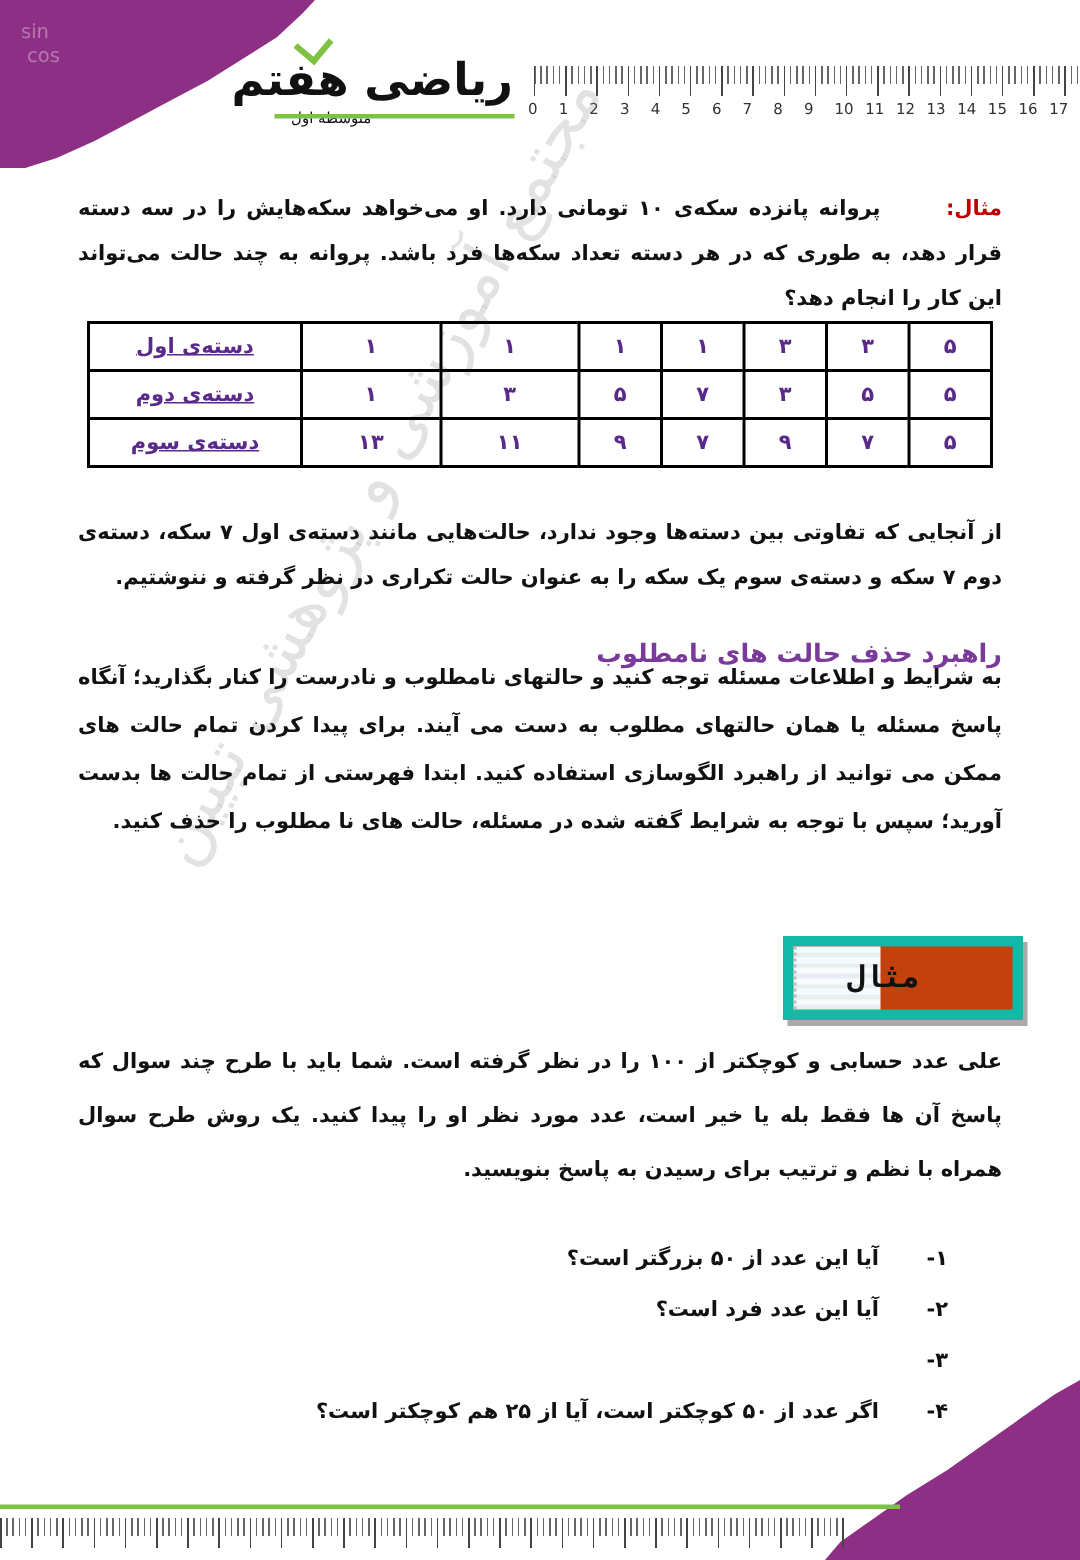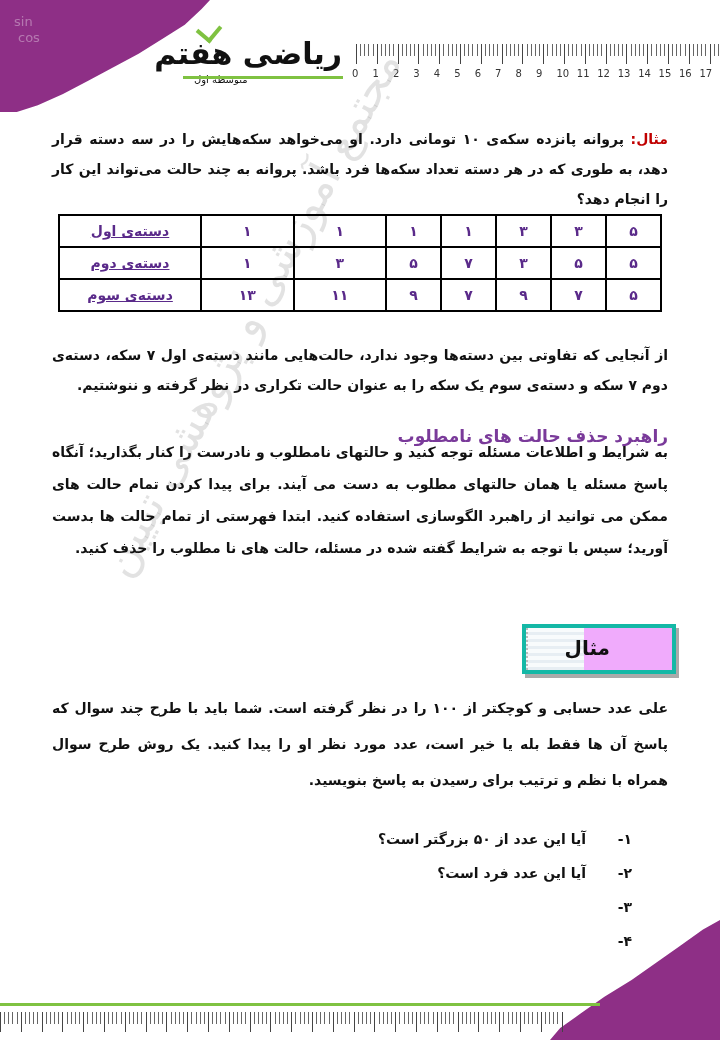--- a/index.html
+++ b/index.html
@@ -32,31 +32,31 @@
     background-image:
       repeating-linear-gradient(to right, #444 0 1px, transparent 1px 20.8px),
       repeating-linear-gradient(to right, #666 0 1px, transparent 1px 4.16px);
     background-size: 100% 20px, 100% 12px;
     background-repeat: no-repeat;
   }
   .ruler-nums { position: absolute; top: 24px; left: -4px; right: 0; display: flex; font-size: 10px; color: #333; font-family: "DejaVu Sans", sans-serif; }
   .ruler-nums span { width: 20.8px; display: inline-block; }
 
   .content { position: absolute; left: 52px; width: 616px; direction: rtl; text-align: justify; font-size: 14px; font-weight: bold; line-height: 30px; }
-  .label-red { color: #c00000; }
+  .label-red { color: #c00000; margin-left: 37px; }
 
   table.coins { position: absolute; left: 58px; top: 214px; width: 604px; border-collapse: collapse; direction: rtl; }
   table.coins td { border: 2px solid #000; height: 28px; text-align: center; color: #5a2a8a; font-weight: bold; font-size: 14px; }
   table.coins td.rowlabel { width: 138px; text-decoration: underline; }
 
   .section-title { position: absolute; right: 52px; top: 426px; font-size: 17px; font-weight: bold; color: #7a3a9a; direction: rtl; text-align: center; }
 
   .example-box {
     position: absolute; left: 522px; top: 624px; width: 146px; height: 42px;
-    border: 4px solid #14b8a6; background: #f0abfc; box-shadow: 3px 4px 0 #aaa;
+    border: 7px solid #14b8a6; background: #c2410c; box-shadow: 3px 4px 0 #aaa; font-family: Liberation Mono, monospace;
   }
   .example-label { position: absolute; right: 62px; top: 8px; font-size: 20px; font-weight: bold; direction: rtl; }
   .example-paper { position: absolute; left: 0; top: 0; width: 56px; height: 42px;
     background: repeating-linear-gradient(0deg, #e7eef3 0 3px, #f8fbfc 3px 7px); border-left: 2px dotted #bbb; }
 
   .qlist { position: absolute; right: 88px; top: 822px; direction: rtl; font-size: 14px; font-weight: bold; }
   .qitem { display: flex; height: 34px; align-items: center; }
   .qnum { width: 46px; text-align: right; }
 
   .green-bottom { position: absolute; left: 0; top: 1003px; width: 600px; height: 3px; background: #7fc241; }
@@ -166,19 +166,20 @@
   </div>
   <div class="qitem">
     <span class="qnum">۲-</span>
     <span>آیا این عدد فرد است؟</span>
   </div>
   <div class="qitem">
     <span class="qnum">۳-</span>
   </div>
   <div class="qitem">
     <span class="qnum">۴-</span>
+    <span>اگر عدد از ۵۰ کوچکتر است، آیا از ۲۵ هم کوچکتر است؟</span>
   </div>
 </div>
 
 <div class="green-bottom"></div>
 <div class="ruler" style="left:0;top:1012px;width:566px;">
   <div class="ruler-ticks"></div>
 </div>
 
 </body></html>

